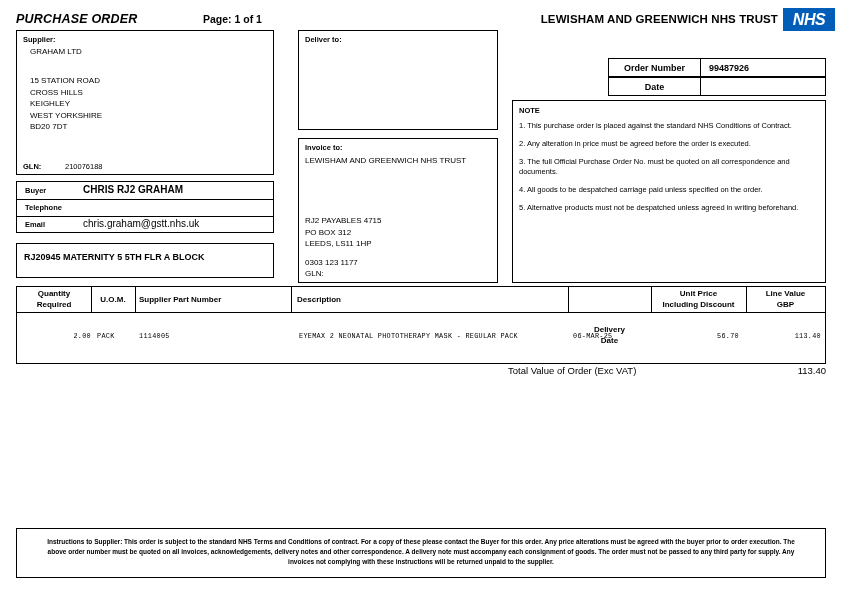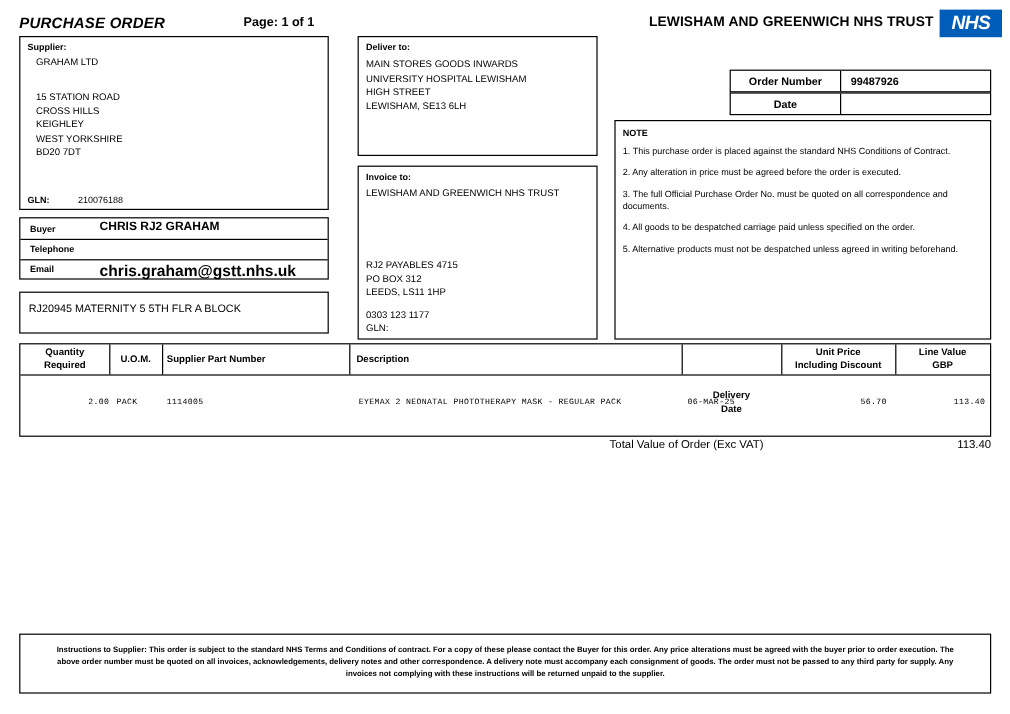--- a/index.html
+++ b/index.html
@@ -80,25 +80,25 @@
   #supplier-box .gln { position:absolute; left:6px; top:131px; font-size:7.5px; font-weight:bold; }
   #supplier-box .glnv { position:absolute; left:48px; top:131px; font-size:7.5px; }
 
   
   #buyer-box { left: 16px; top: 181px; width: 258px; height: 52px; }
   .bline { position:absolute; left:0; width:100%; border-top:1px solid #000; }
   #buyer-box .lbl1 { position:absolute; left:8px; top:4px; }
   #buyer-box .v1 { position:absolute; left:66px; top:2px; font-size:10px; font-weight:bold; }
   #buyer-box .lbl2 { position:absolute; left:8px; top:21px; }
   #buyer-box .lbl3 { position:absolute; left:8px; top:38px; }
-  #buyer-box .v3 { position:absolute; left:66px; top:36px; font-size:13px; font-weight:bold; }
+  #buyer-box .v3 { position:absolute; left:66px; top:36px; font-size:10px; font-weight:normal; }
 
   
   #dept-box { left: 16px; top: 243px; width: 258px; height: 35px; }
-  #dept-box .v { position:absolute; left:7px; top:8px; font-size:9px; font-weight:normal; }
+  #dept-box .v { position:absolute; left:7px; top:8px; font-size:9px; font-weight:bold; }
 
   
   #deliver-box { left: 298px; top: 30px; width: 200px; height: 100px; }
   #deliver-box .lbl { position:absolute; left:6px; top:4px; }
   #deliver-box .addr { position:absolute; left:6px; top:17px; font-size:8px; line-height:11.5px; }
 
   
   #invoice-box { left: 298px; top: 138px; width: 200px; height: 145px; }
   #invoice-box .lbl { position:absolute; left:6px; top:4px; }
   #invoice-box .nm { position:absolute; left:6px; top:17px; font-size:8px; }
@@ -213,24 +213,20 @@
     <div class="lbl lbl3">Email</div>
     <div class="v3">chris.graham@gstt.nhs.uk</div>
   </div>
 
   <div class="box" id="dept-box">
     <div class="v">RJ20945 MATERNITY 5 5TH FLR A BLOCK</div>
   </div>
 
   <div class="box" id="deliver-box">
     <div class="lbl">Deliver to:</div>
-    <div class="addr" style="white-space:pre-line;">MAIN STORES GOODS INWARDS
-UNIVERSITY HOSPITAL LEWISHAM
-HIGH STREET
-LEWISHAM, SE13 6LH</div>
   </div>
 
   <div class="box" id="invoice-box">
     <div class="lbl">Invoice to:</div>
     <div class="nm">LEWISHAM AND GREENWICH NHS TRUST</div>
     <div class="addr" style="white-space:pre-line;">RJ2 PAYABLES 4715
 PO BOX 312
 LEEDS, LS11 1HP</div>
     <div class="tel">0303 123 1177</div>
     <div class="gln">GLN:</div>

